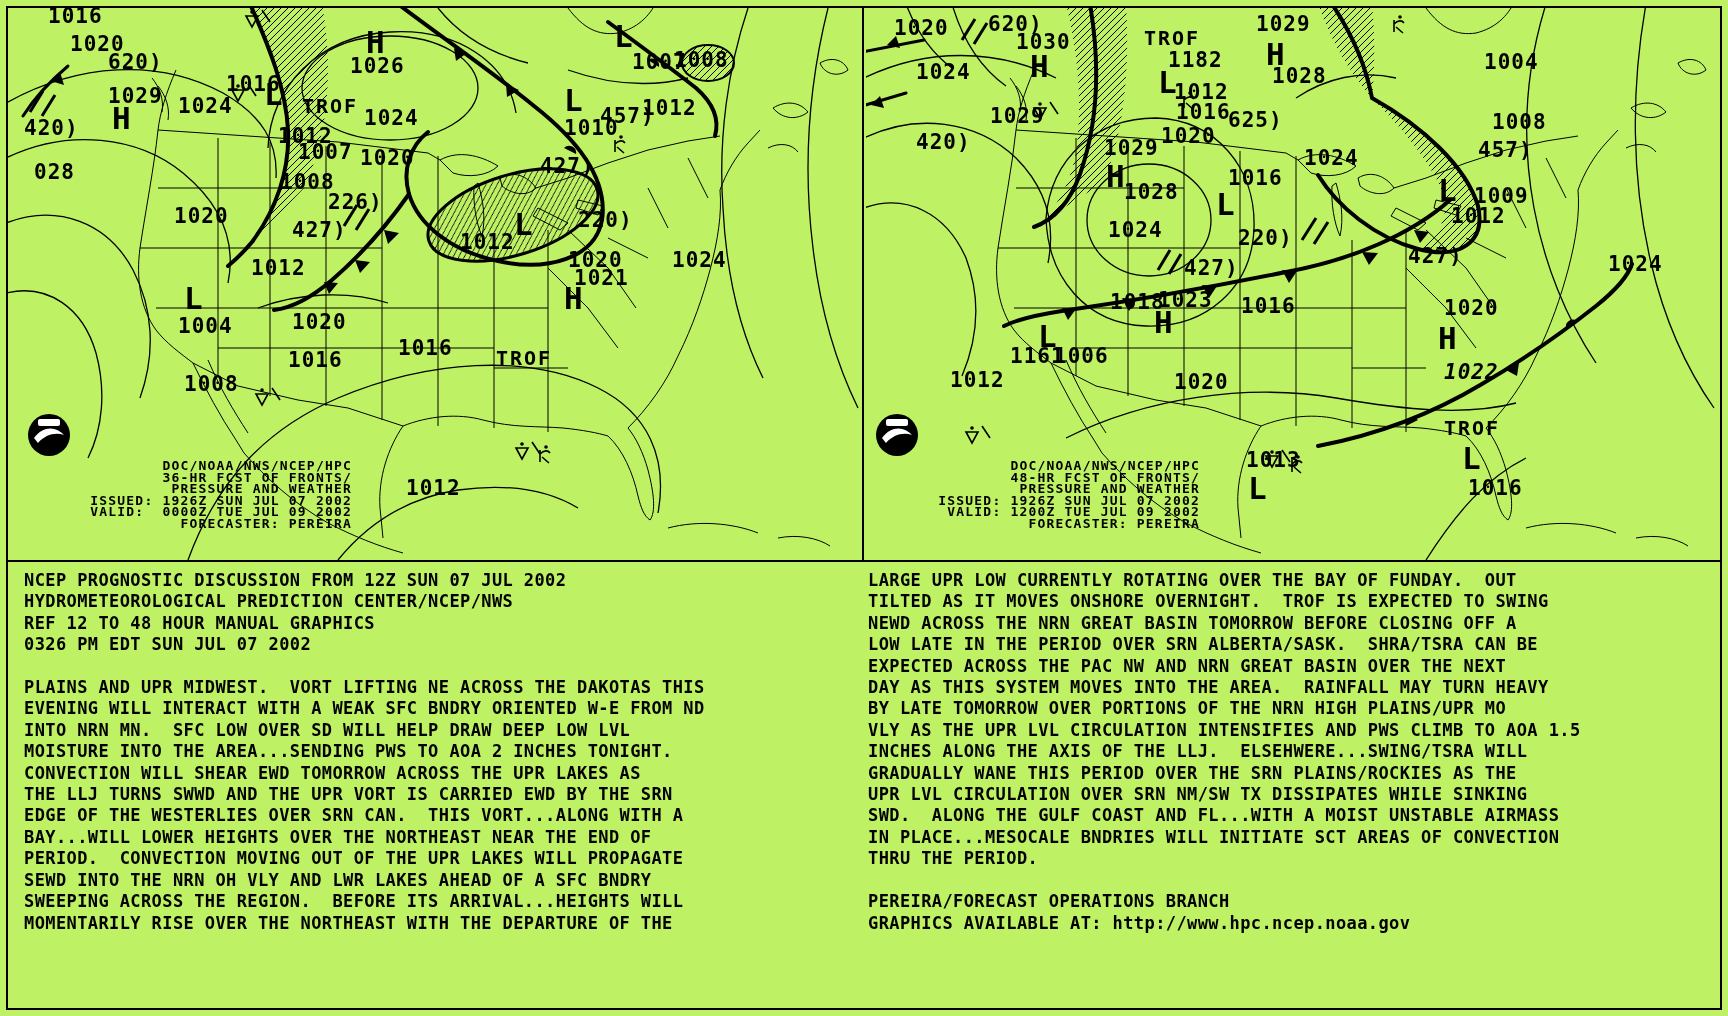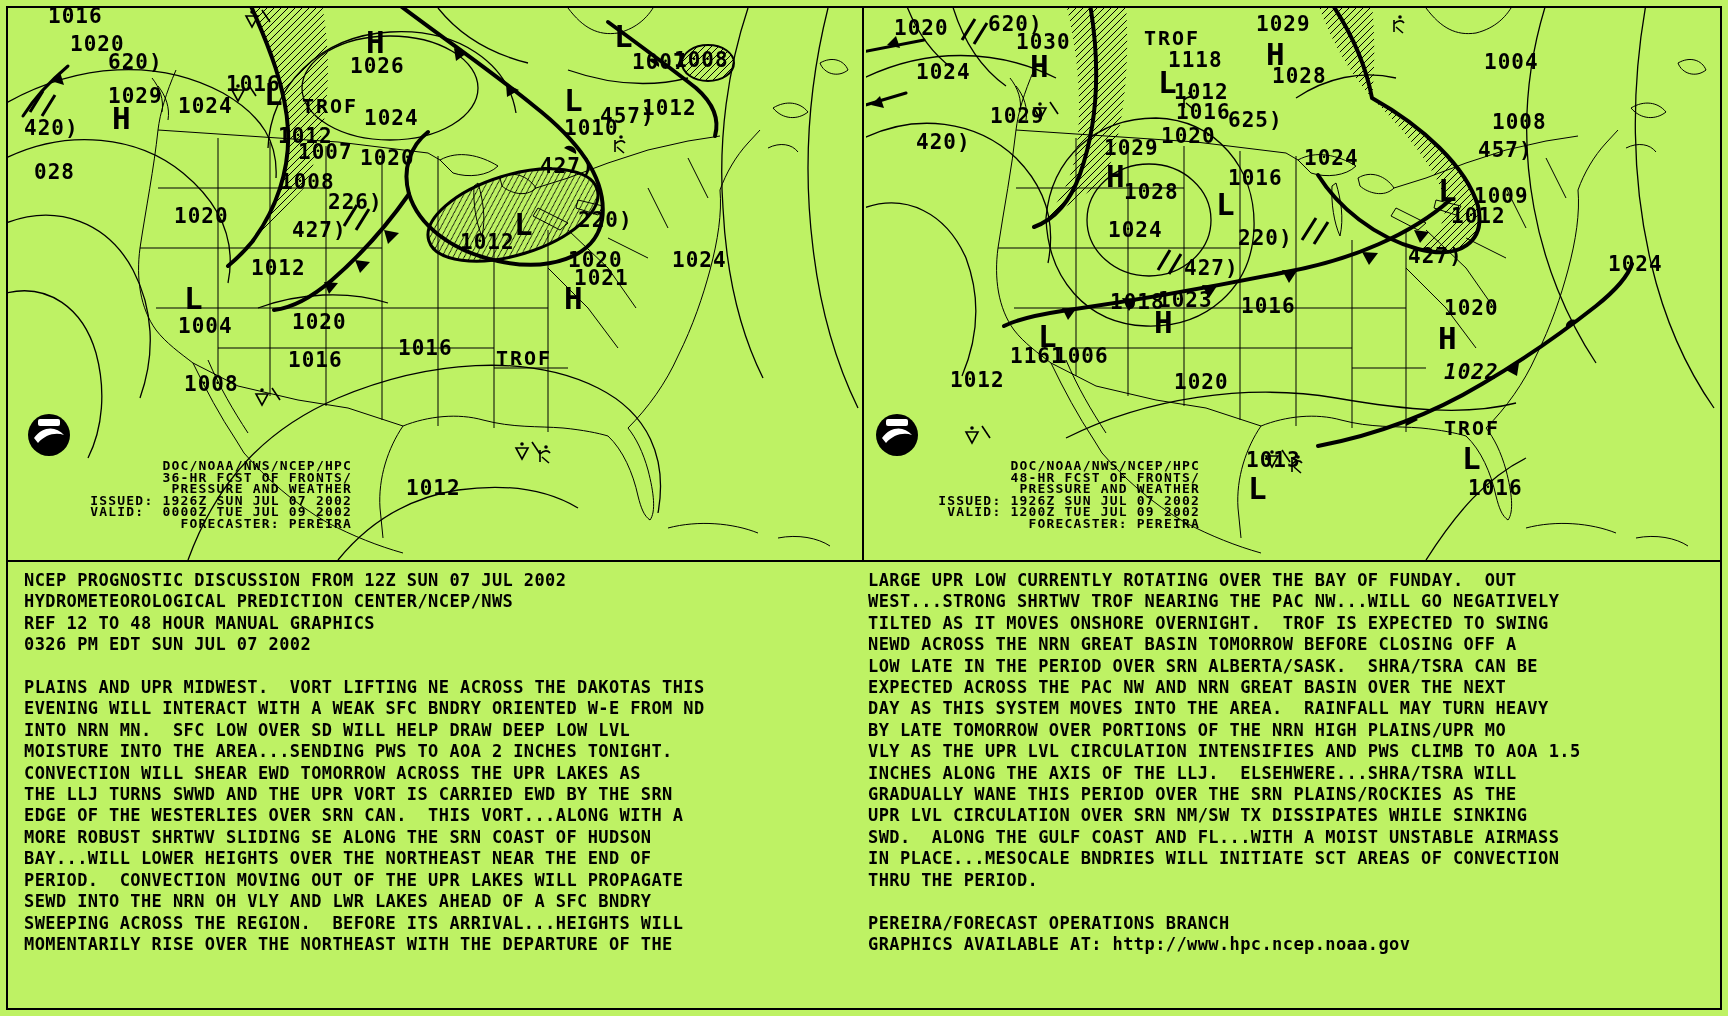--- a/index.html
+++ b/index.html
@@ -288,21 +288,21 @@
 
     <div class="labels">
         <span class="lbl p" style="left: 28px; top: 8px;">1020</span>
         <span class="lbl p" style="left: 122px; top: 4px;">620)</span>
         <span class="lbl p" style="left: 150px; top: 22px;">1030</span>
         <span class="lbl c" style="left: 164px; top: 40px;">H</span>
         <span class="lbl p" style="left: 50px; top: 52px;">1024</span>
         <span class="lbl p" style="left: 124px; top: 96px;">1029</span>
         <span class="lbl p" style="left: 50px; top: 122px;">420)</span>
         <span class="lbl t" style="left: 278px; top: 18px;">TROF</span>
-        <span class="lbl p" style="left: 302px; top: 40px;">1118</span>
+        <span class="lbl p" style="left: 302px; top: 40px;">1182</span>
         <span class="lbl c" style="left: 292px; top: 56px;">L</span>
         <span class="lbl p" style="left: 308px; top: 72px;">1012</span>
         <span class="lbl p" style="left: 310px; top: 92px;">1016</span>
         <span class="lbl p" style="left: 362px; top: 100px;">625)</span>
         <span class="lbl p" style="left: 295px; top: 116px;">1020</span>
         <span class="lbl p" style="left: 238px; top: 128px;">1029</span>
         <span class="lbl c" style="left: 240px; top: 150px;">H</span>
         <span class="lbl p" style="left: 258px; top: 172px;">1028</span>
         <span class="lbl p" style="left: 242px; top: 210px;">1024</span>
         <span class="lbl p" style="left: 362px; top: 158px;">1016</span>
@@ -366,38 +366,36 @@
       <div class="tline">REF 12 TO 48 HOUR MANUAL GRAPHICS</div>
       <div class="tline">0326 PM EDT SUN JUL 07 2002</div>
       <div class="tline">&nbsp;</div>
       <div class="tline">PLAINS AND UPR MIDWEST.  VORT LIFTING NE ACROSS THE DAKOTAS THIS</div>
       <div class="tline">EVENING WILL INTERACT WITH A WEAK SFC BNDRY ORIENTED W-E FROM ND</div>
       <div class="tline">INTO NRN MN.  SFC LOW OVER SD WILL HELP DRAW DEEP LOW LVL</div>
       <div class="tline">MOISTURE INTO THE AREA...SENDING PWS TO AOA 2 INCHES TONIGHT.</div>
       <div class="tline">CONVECTION WILL SHEAR EWD TOMORROW ACROSS THE UPR LAKES AS</div>
       <div class="tline">THE LLJ TURNS SWWD AND THE UPR VORT IS CARRIED EWD BY THE SRN</div>
       <div class="tline">EDGE OF THE WESTERLIES OVER SRN CAN.  THIS VORT...ALONG WITH A</div>
-      <div class="tline">MORE ROBUST SHRTWV SLIDING SE ALONG THE SRN COAST OF HUDSON</div>
       <div class="tline">BAY...WILL LOWER HEIGHTS OVER THE NORTHEAST NEAR THE END OF</div>
       <div class="tline">PERIOD.  CONVECTION MOVING OUT OF THE UPR LAKES WILL PROPAGATE</div>
       <div class="tline">SEWD INTO THE NRN OH VLY AND LWR LAKES AHEAD OF A SFC BNDRY</div>
       <div class="tline">SWEEPING ACROSS THE REGION.  BEFORE ITS ARRIVAL...HEIGHTS WILL</div>
       <div class="tline">MOMENTARILY RISE OVER THE NORTHEAST WITH THE DEPARTURE OF THE</div>
     </section>
   <section class="text-col right">
       <div class="tline">LARGE UPR LOW CURRENTLY ROTATING OVER THE BAY OF FUNDAY.  OUT</div>
-      <div class="tline">WEST...STRONG SHRTWV TROF NEARING THE PAC NW...WILL GO NEGATIVELY</div>
       <div class="tline">TILTED AS IT MOVES ONSHORE OVERNIGHT.  TROF IS EXPECTED TO SWING</div>
       <div class="tline">NEWD ACROSS THE NRN GREAT BASIN TOMORROW BEFORE CLOSING OFF A</div>
       <div class="tline">LOW LATE IN THE PERIOD OVER SRN ALBERTA/SASK.  SHRA/TSRA CAN BE</div>
       <div class="tline">EXPECTED ACROSS THE PAC NW AND NRN GREAT BASIN OVER THE NEXT</div>
       <div class="tline">DAY AS THIS SYSTEM MOVES INTO THE AREA.  RAINFALL MAY TURN HEAVY</div>
       <div class="tline">BY LATE TOMORROW OVER PORTIONS OF THE NRN HIGH PLAINS/UPR MO</div>
       <div class="tline">VLY AS THE UPR LVL CIRCULATION INTENSIFIES AND PWS CLIMB TO AOA 1.5</div>
-      <div class="tline">INCHES ALONG THE AXIS OF THE LLJ.  ELSEHWERE...SHRA/TSRA WILL</div>
+      <div class="tline">INCHES ALONG THE AXIS OF THE LLJ.  ELSEHWERE...SWING/TSRA WILL</div>
       <div class="tline">GRADUALLY WANE THIS PERIOD OVER THE SRN PLAINS/ROCKIES AS THE</div>
       <div class="tline">UPR LVL CIRCULATION OVER SRN NM/SW TX DISSIPATES WHILE SINKING</div>
       <div class="tline">SWD.  ALONG THE GULF COAST AND FL...WITH A MOIST UNSTABLE AIRMASS</div>
       <div class="tline">IN PLACE...MESOCALE BNDRIES WILL INITIATE SCT AREAS OF CONVECTION</div>
       <div class="tline">THRU THE PERIOD.</div>
       <div class="tline">&nbsp;</div>
       <div class="tline">PEREIRA/FORECAST OPERATIONS BRANCH</div>
       <div class="tline">GRAPHICS AVAILABLE AT: http://www.hpc.ncep.noaa.gov</div>
     </section>
 </div>

